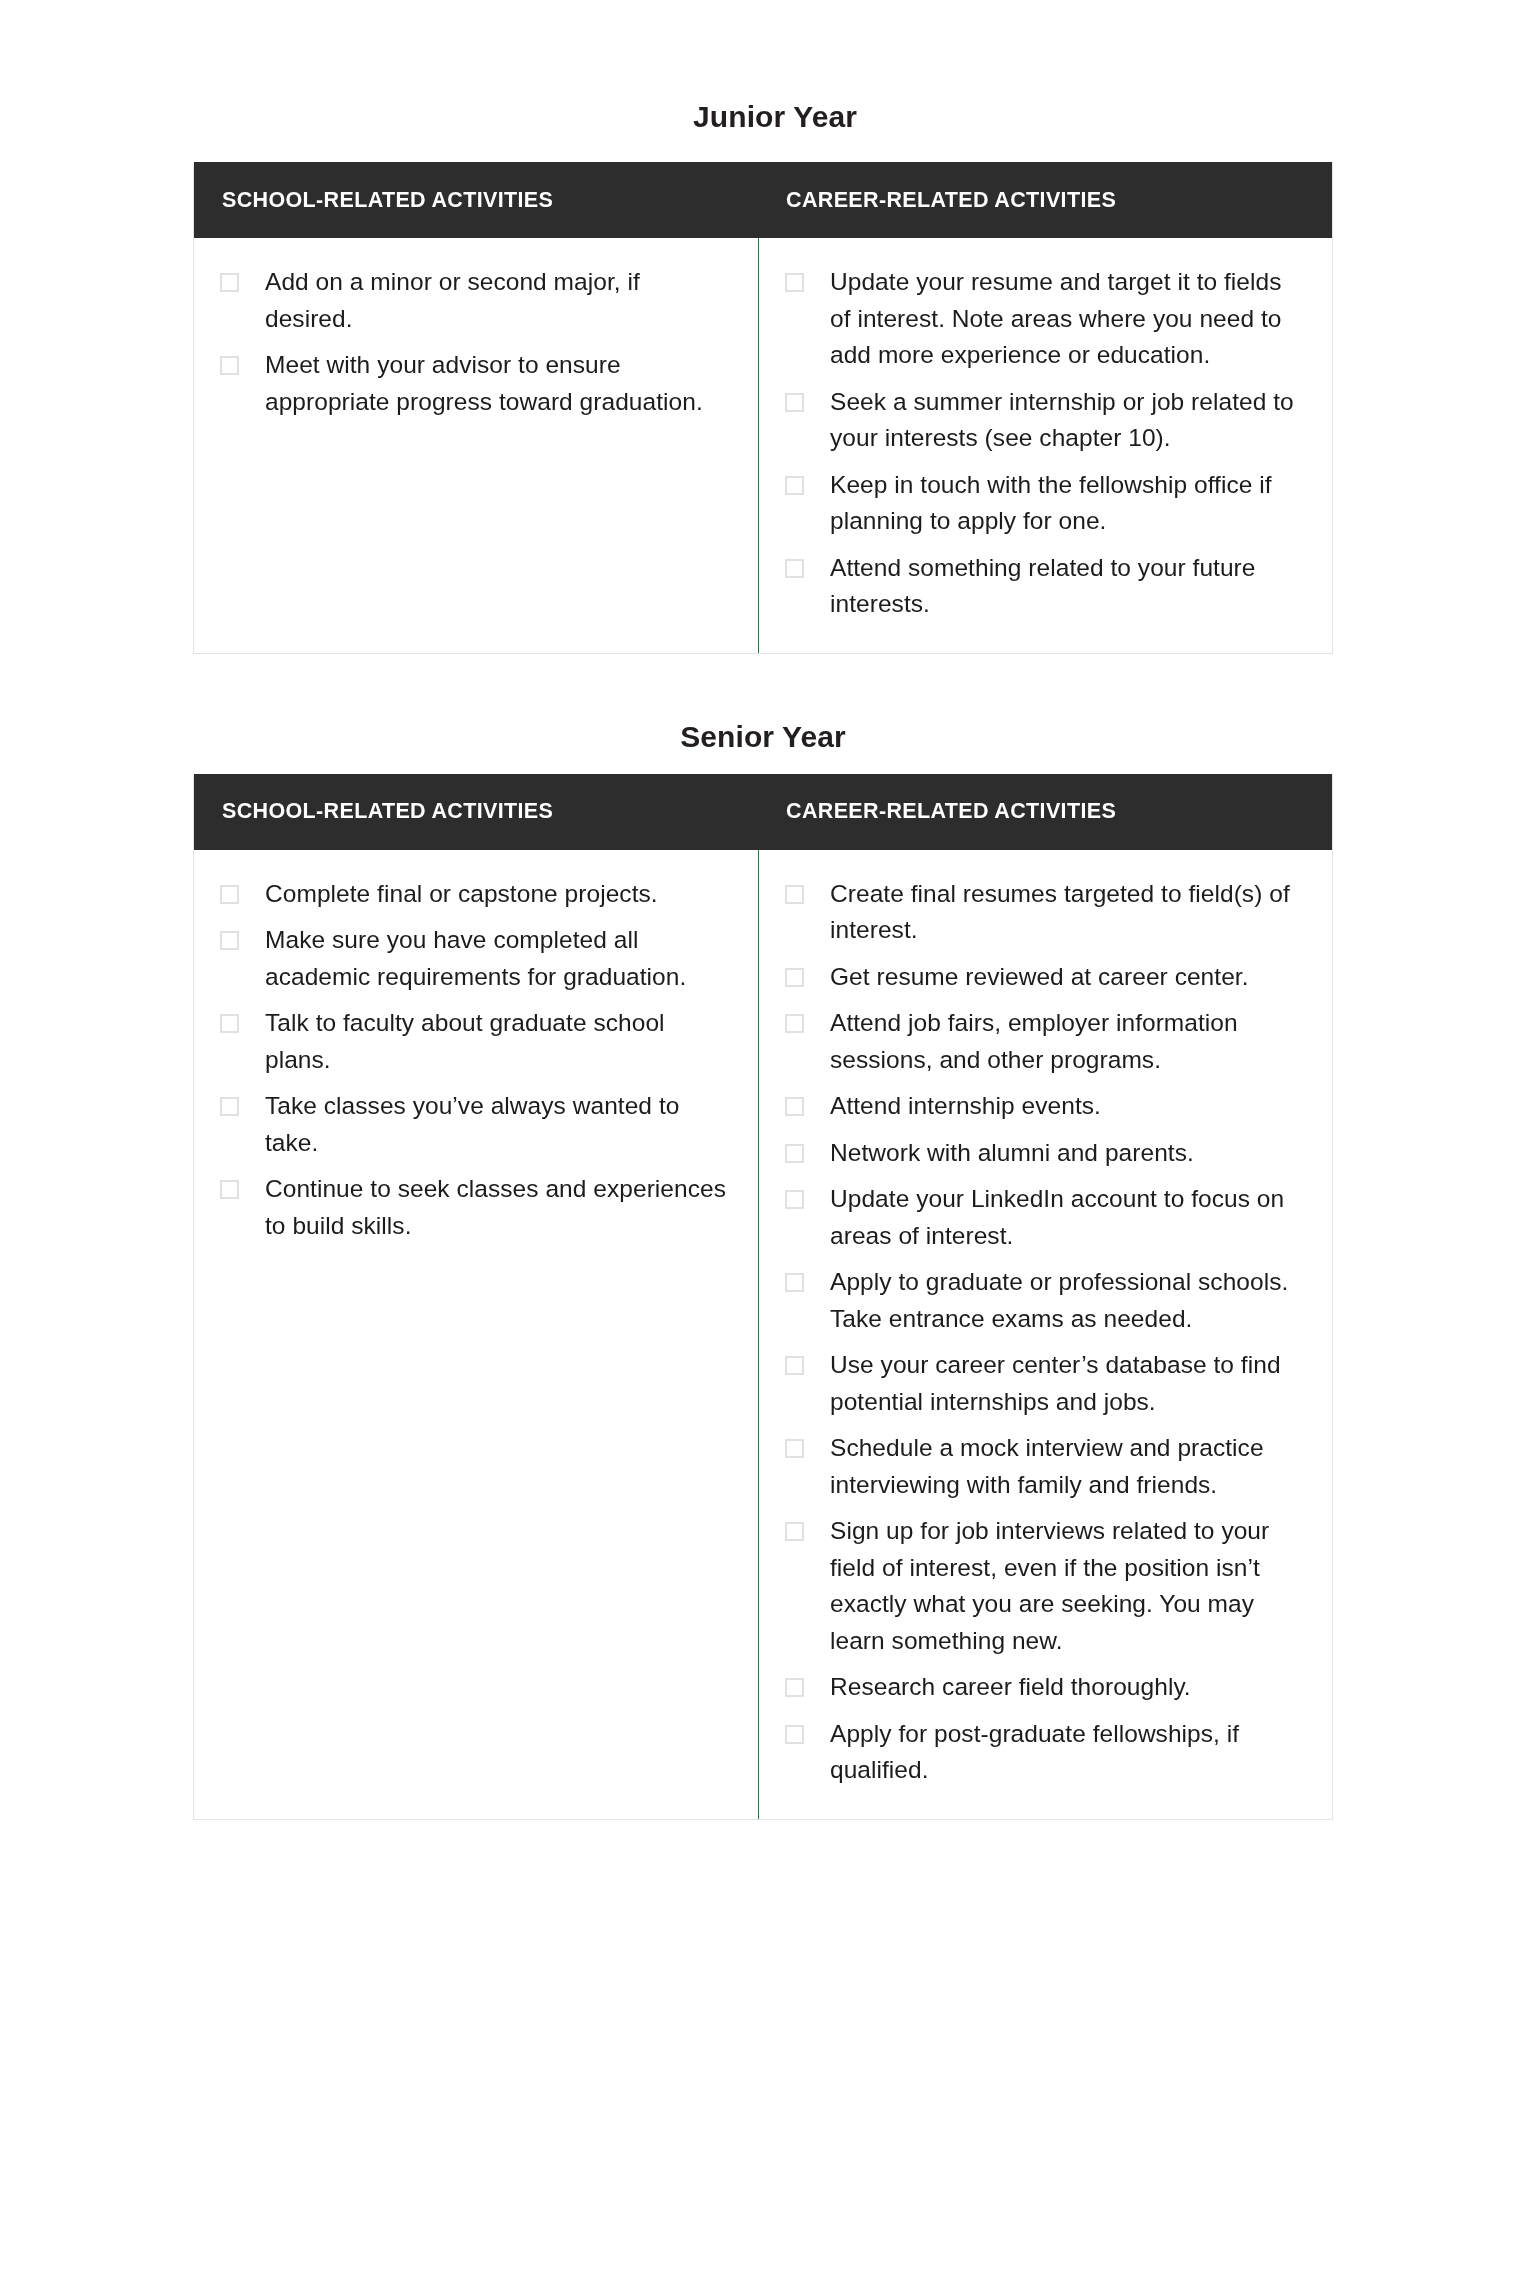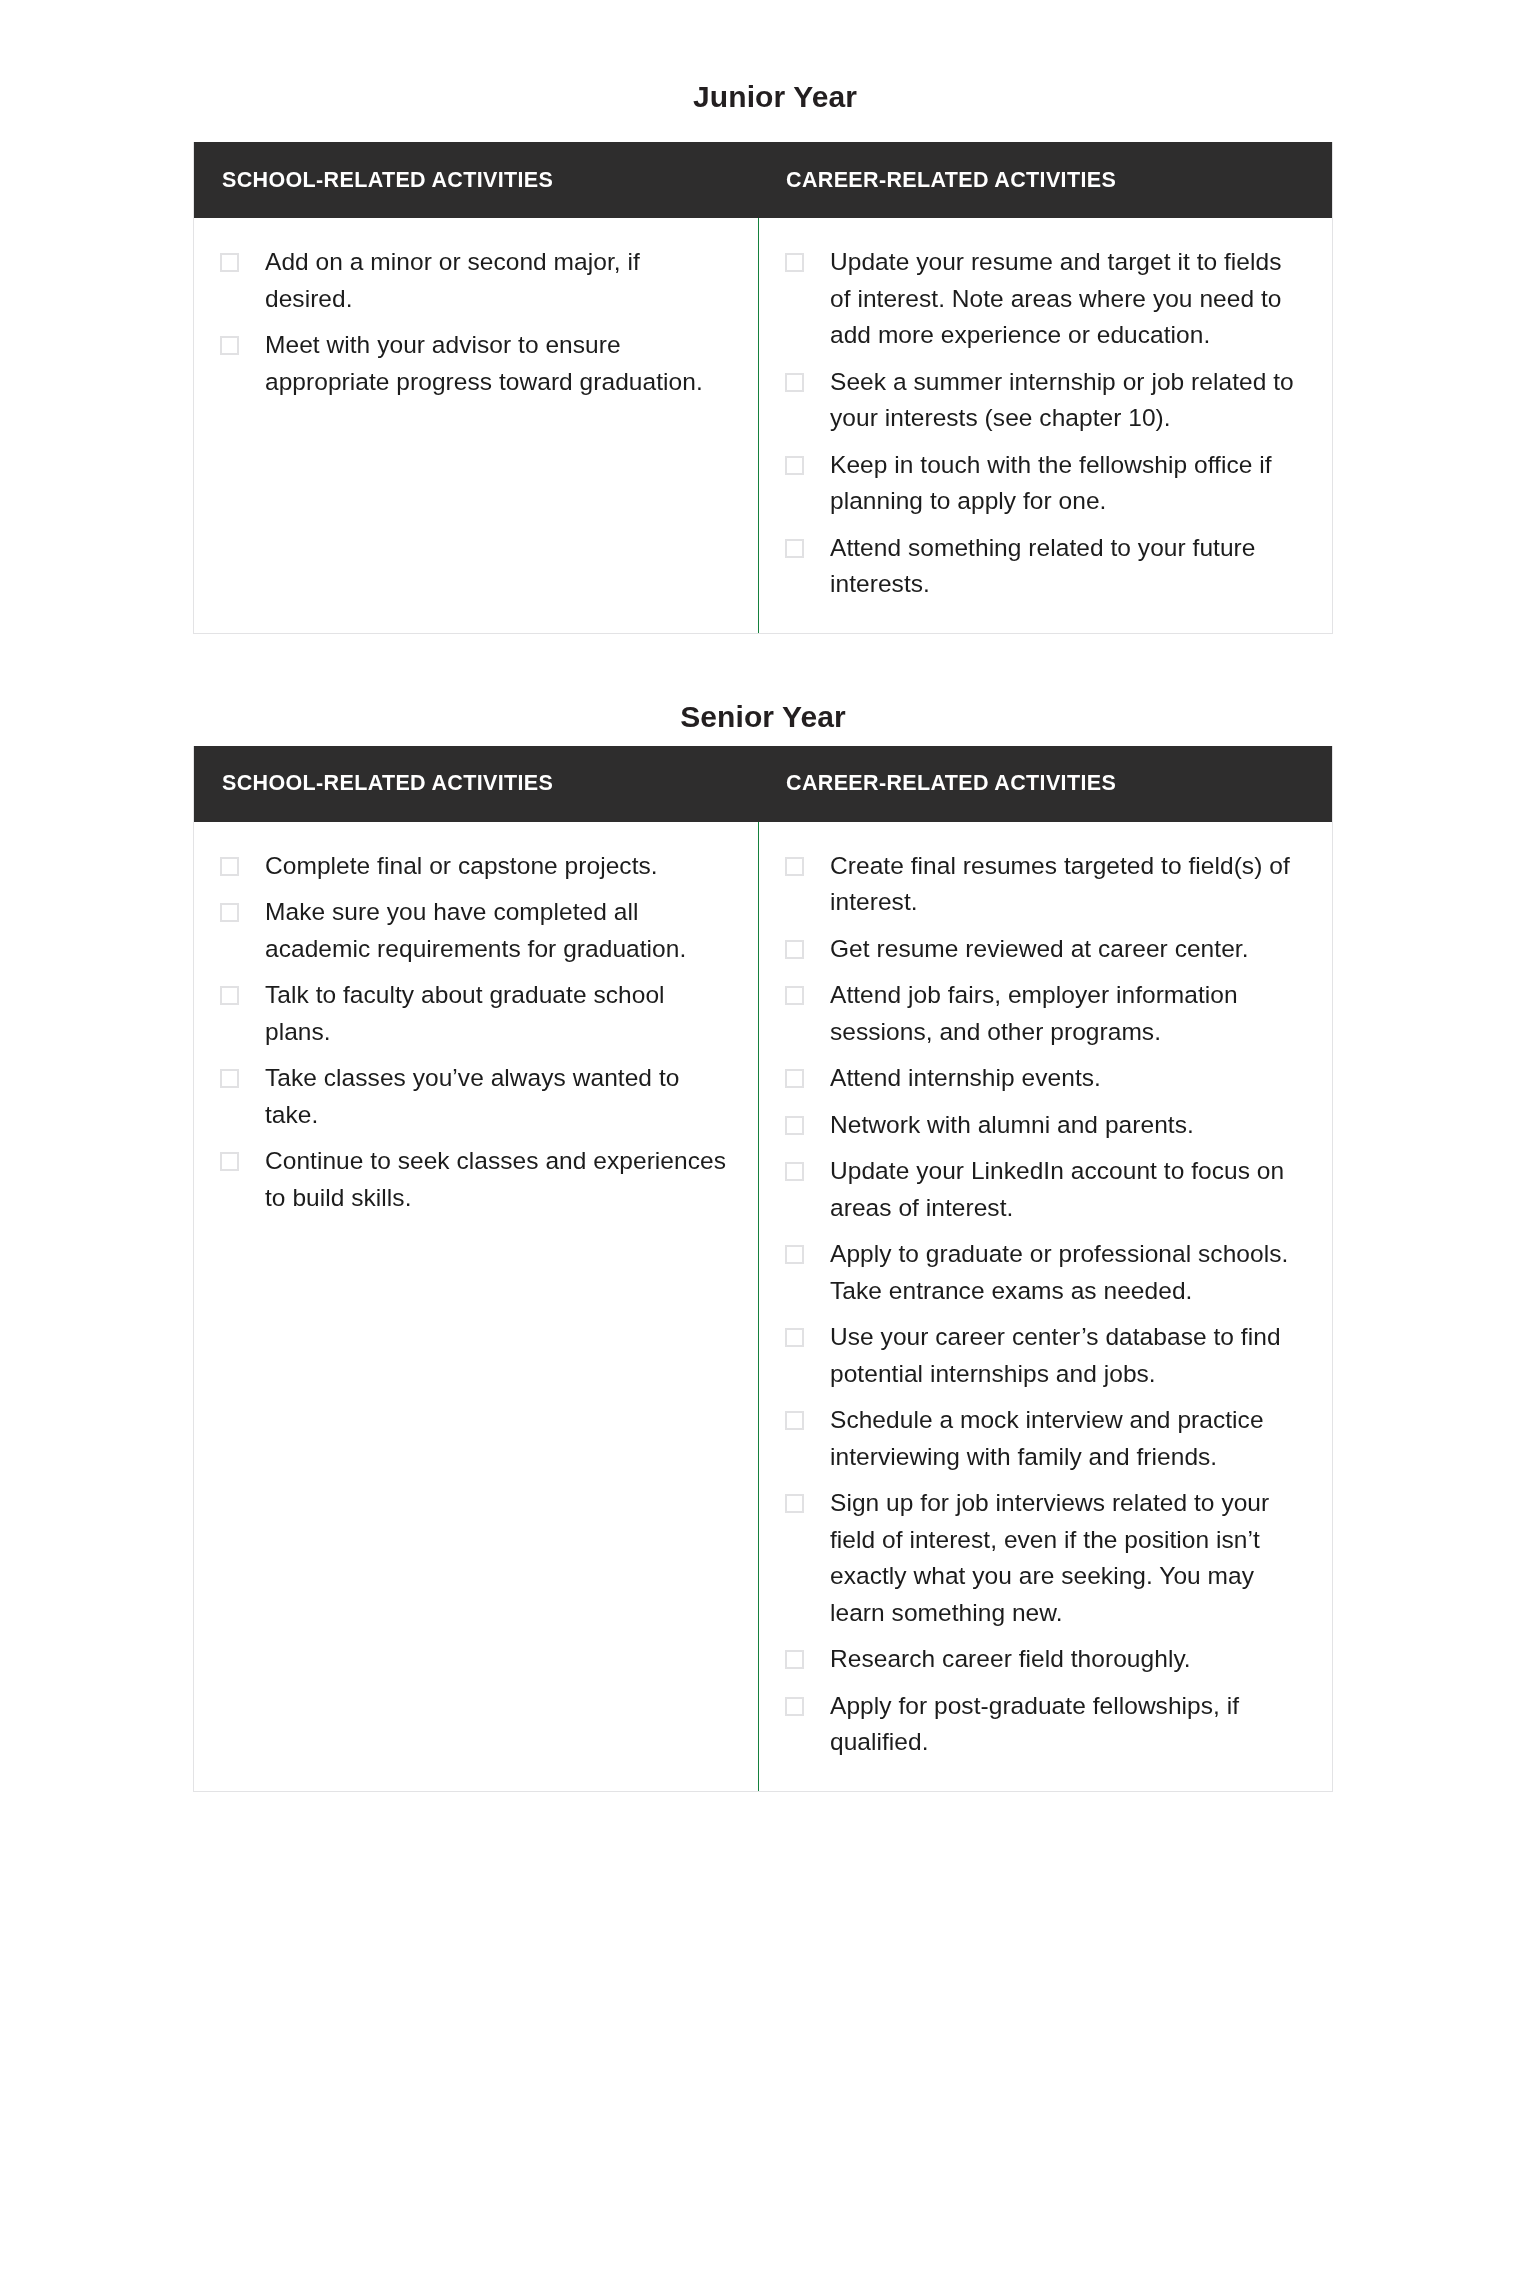--- a/index.html
+++ b/index.html
@@ -104,22 +104,22 @@
   .item-text {
     font-size: 24.5px;
     line-height: 36.5px;
     color: #1c1c1c;
     font-family: "Liberation Sans", sans-serif;
     font-weight: normal;
     letter-spacing: 0.05px;
   }
 
   
-  .title-junior { padding-top: 80px; padding-bottom: 28px; margin-left: 24px; }
-  .title-senior { padding-top: 66px; padding-bottom: 12px; }
+  .title-junior { padding-top: 100px; padding-bottom: 28px; margin-left: 24px; }
+  .title-senior { padding-top: 66px; padding-bottom: 20px; }
 </style>
 </head>
 <body>
 
 <div class="page">
 
   <div class="section-title title-junior">Junior Year</div>
 
   <div class="table-block">
 

